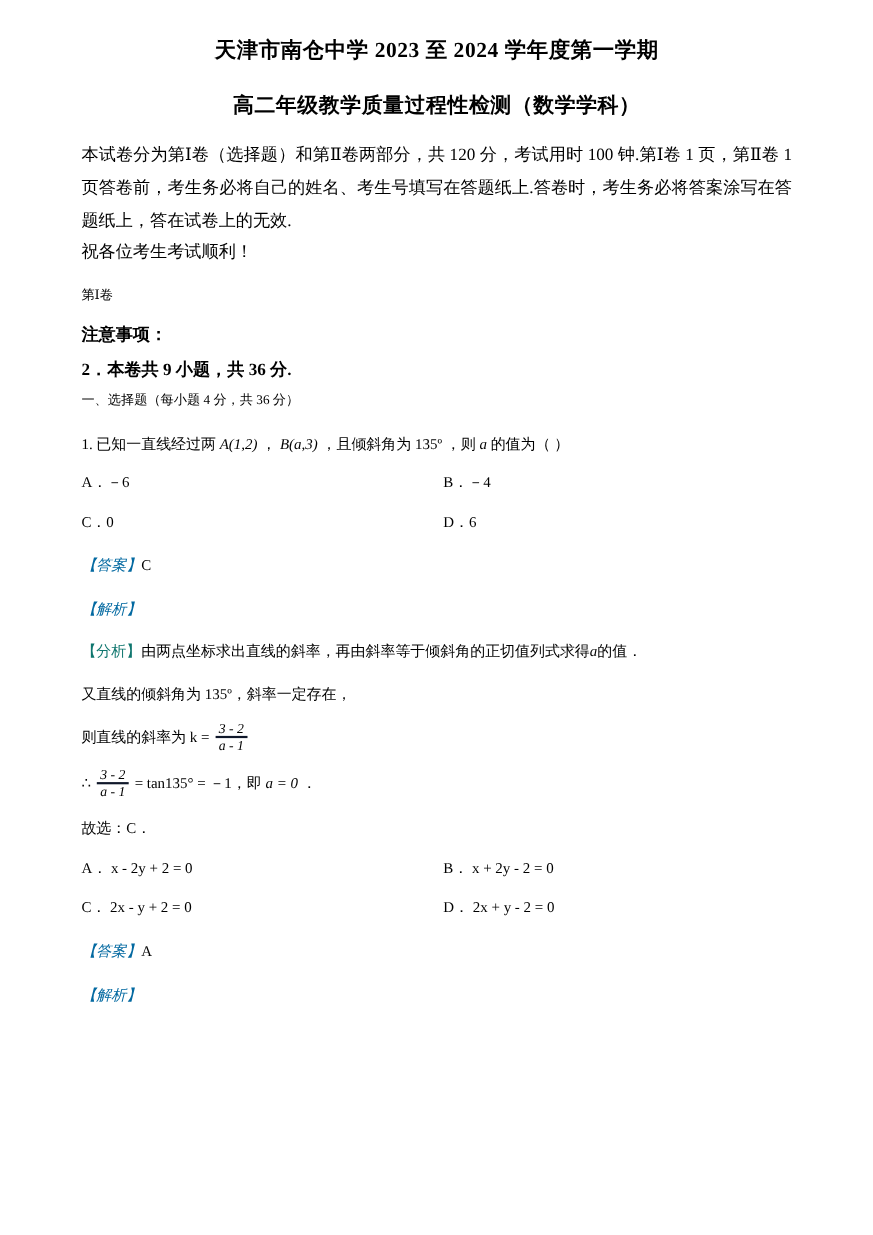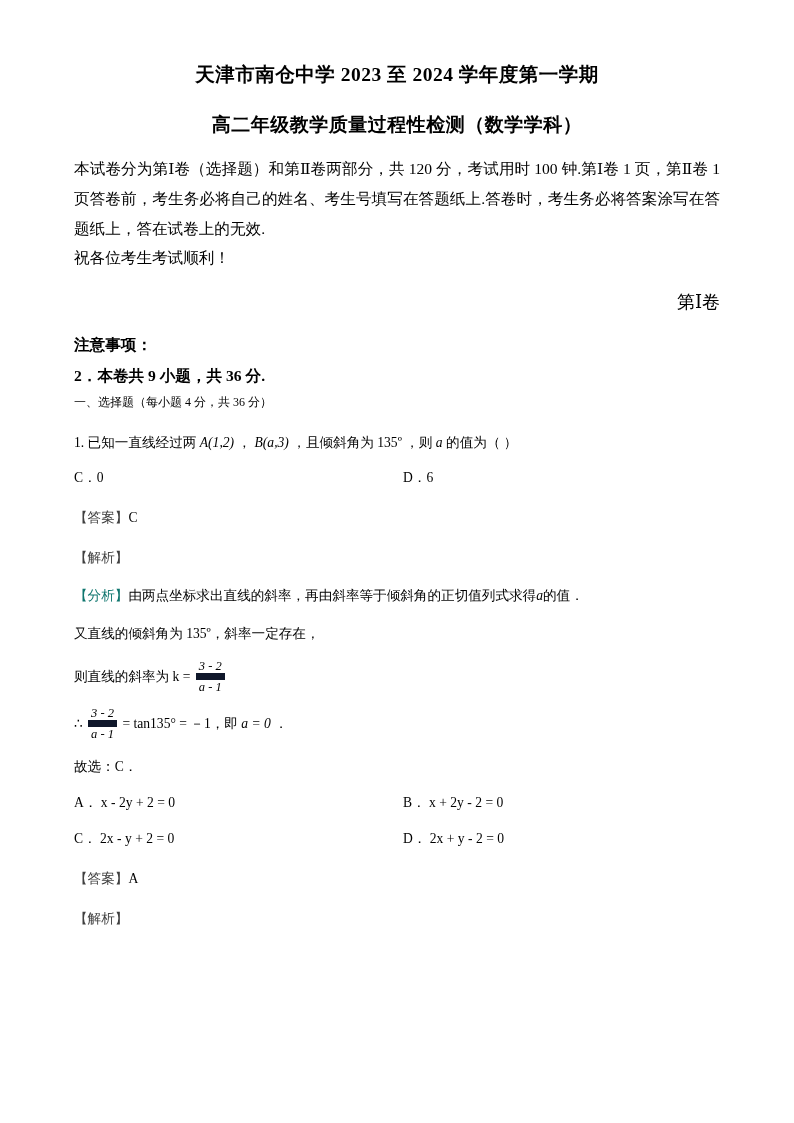--- a/index.html
+++ b/index.html
@@ -8,21 +8,21 @@
     background: #ffffff;
   }
   body {
     font-family: "Liberation Serif", "DejaVu Serif", serif;
     color: #000000;
   }
   .page {
     width: 794px;
     height: 1123px;
     box-sizing: border-box;
-    padding: 56px 74px 40px 74px;
+    padding: 28px 74px 40px 74px;
     position: relative;
     background: #fff;
     overflow: hidden;
   }
   .title-line {
     text-align: center;
     font-weight: bold;
     font-size: 19.5px;
     letter-spacing: 0.5px;
     line-height: 1.55;
@@ -32,22 +32,22 @@
 
   .para {
     font-size: 15.6px;
     line-height: 1.92;
     text-align: justify;
     margin-top: 14px;
   }
   .para.tight { margin-top: 0; }
 
   .center-line {
-    text-align: right;
-    font-size: 18px;
+    text-align: left;
+    font-size: 12px;
     line-height: 1.9;
     margin-top: 12px;
   }
 
   .notice-title {
     font-size: 15.6px;
     font-weight: bold;
     line-height: 1.9;
     margin-top: 10px;
   }
@@ -80,21 +80,22 @@
   .opts .col { width: 50%; }
   .opts .col.b { padding-left: 12px; }
 
   .ans {
     color: #1f4fd8;
     font-size: 13.6px;
     line-height: 1.9;
     margin-top: 14px;
   }
   .ans .tag {
-    color: #404040;
+    color: #0369a1;
+    font-style: italic;
   }
   .ans .val { color: #000; }
 
   .sol {
     font-size: 13.6px;
     line-height: 1.95;
     margin-top: 12px;
   }
   .sol .tag { color: #0f766e; }
 
@@ -105,21 +106,21 @@
     display: inline-block;
     vertical-align: middle;
     text-align: right;
     font-size: 0.92em;
     line-height: 1.12;
     margin: 0 2px;
     position: relative;
     top: -1px;
   }
   .frac .num { display: block; padding: 0 3px; }
-  .frac .den { display: block; padding: 0 3px; border-top: 7px solid #0f172a; }
+  .frac .den { display: block; padding: 0 3px; border-top: 2px solid #0f172a; }
   .nowrap { white-space: nowrap; }
 </style>
 </head>
 <body>
 
 <div class="page">
 
   <div class="title-line t1">天津市南仓中学 2023 至 2024 学年度第一学期</div>
   <div class="title-line t2">高二年级教学质量过程性检测（数学学科）</div>
 
@@ -139,20 +140,24 @@
     <span>，</span>
     <span class="mi nowrap">B(a,3)</span>
     <span>，且倾斜角为</span>
     <span class="mn">135º</span>
     <span>，则</span>
     <span class="mi">a</span>
     <span>的值为（      ）</span>
   </div>
 
   <div class="opts">
+    <div class="col a">A．－6</div>
+    <div class="col b">B．－4</div>
+  </div>
+  <div class="opts">
     <div class="col a">C．0</div>
     <div class="col b">D．6</div>
   </div>
 
   <div class="ans">
     <span class="tag">【答案】</span><span class="val">C</span>
   </div>
 
   <div class="ans">
     <span class="tag">【解析】</span>

